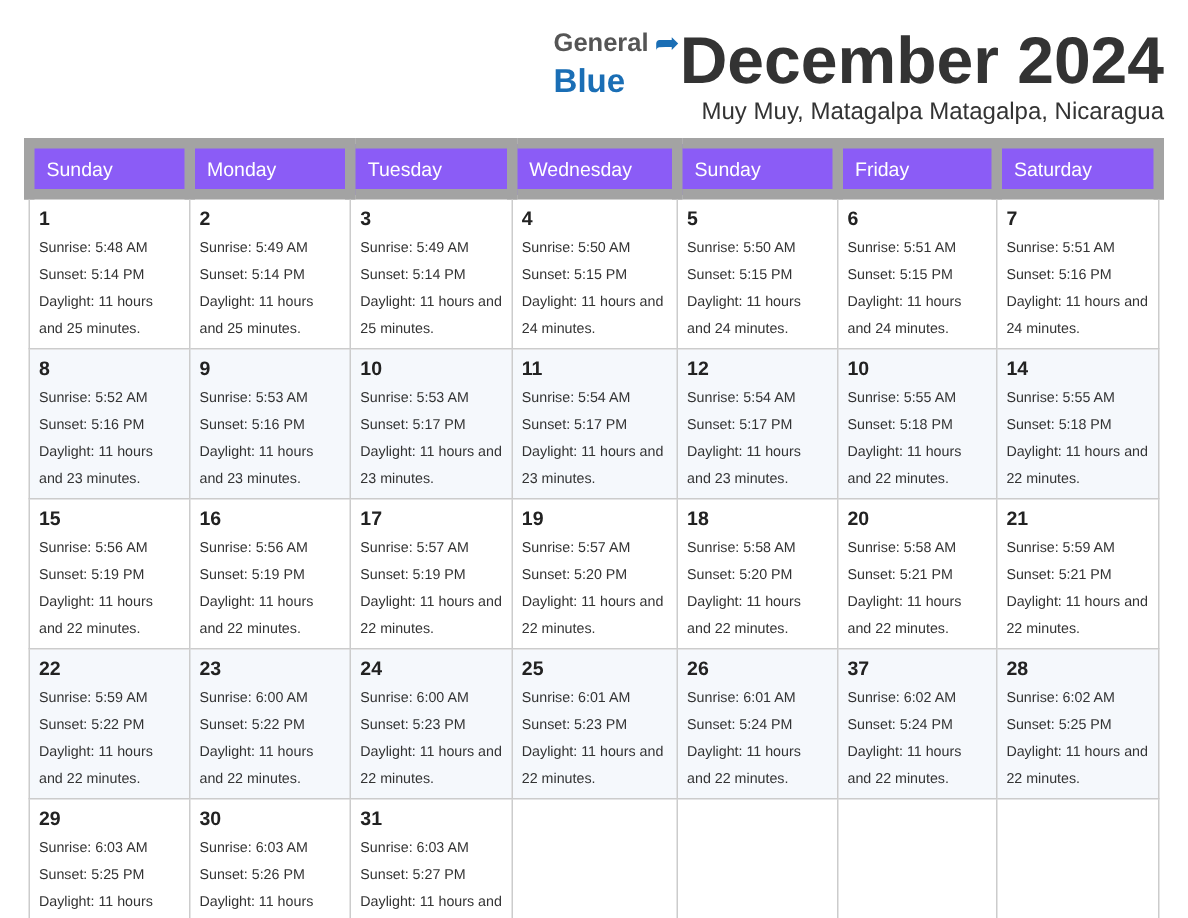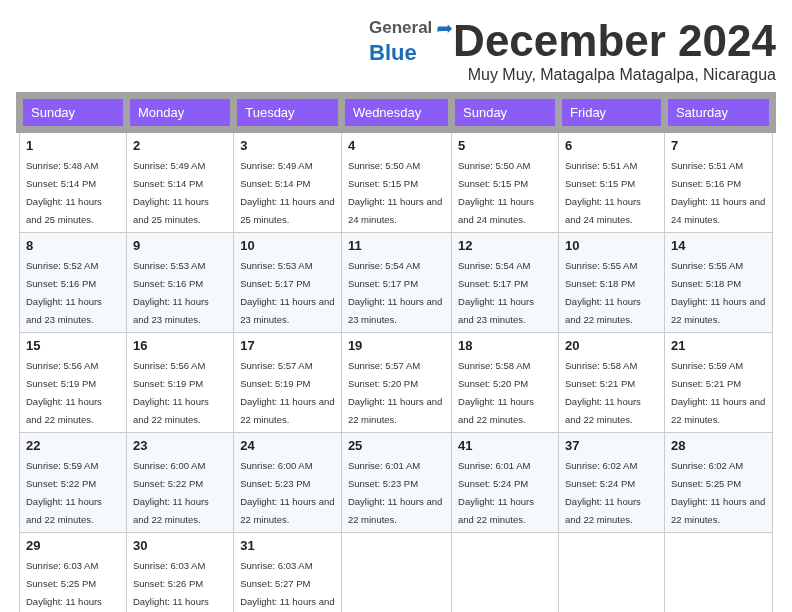--- a/index.html
+++ b/index.html
@@ -166,21 +166,21 @@
       </tr>
       <tr>
         <td><span class="day-number">22</span>
         <span class="day-info">Sunrise: 5:59 AM<br>Sunset: 5:22 PM<br>Daylight: 11 hours and 22 minutes.</span></td>
         <td><span class="day-number">23</span>
         <span class="day-info">Sunrise: 6:00 AM<br>Sunset: 5:22 PM<br>Daylight: 11 hours and 22 minutes.</span></td>
         <td><span class="day-number">24</span>
         <span class="day-info">Sunrise: 6:00 AM<br>Sunset: 5:23 PM<br>Daylight: 11 hours and 22 minutes.</span></td>
         <td><span class="day-number">25</span>
         <span class="day-info">Sunrise: 6:01 AM<br>Sunset: 5:23 PM<br>Daylight: 11 hours and 22 minutes.</span></td>
-        <td><span class="day-number">41</span>
+        <td><span class="day-number">26</span>
         <span class="day-info">Sunrise: 6:01 AM<br>Sunset: 5:24 PM<br>Daylight: 11 hours and 22 minutes.</span></td>
         <td><span class="day-number">37</span>
         <span class="day-info">Sunrise: 6:02 AM<br>Sunset: 5:24 PM<br>Daylight: 11 hours and 22 minutes.</span></td>
         <td><span class="day-number">28</span>
         <span class="day-info">Sunrise: 6:02 AM<br>Sunset: 5:25 PM<br>Daylight: 11 hours and 22 minutes.</span></td>
       </tr>
       <tr>
         <td><span class="day-number">29</span>
         <span class="day-info">Sunrise: 6:03 AM<br>Sunset: 5:25 PM<br>Daylight: 11 hours and 22 minutes.</span></td>
         <td><span class="day-number">30</span>

